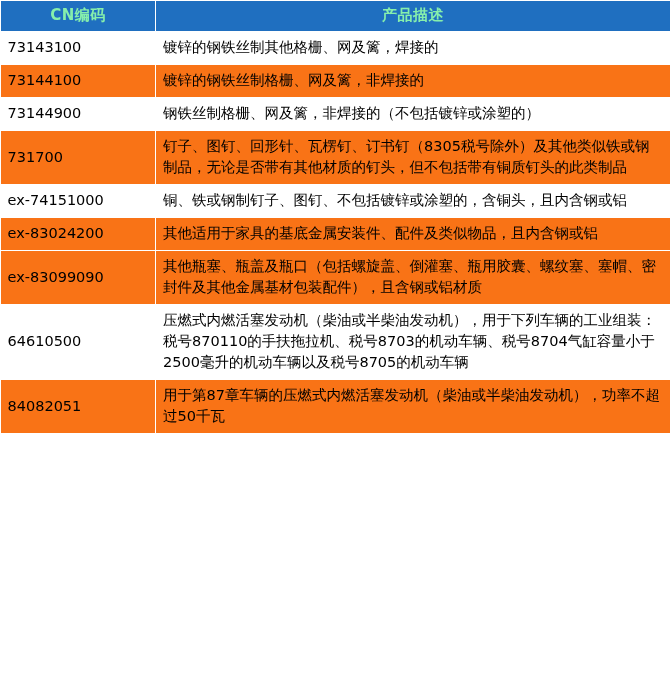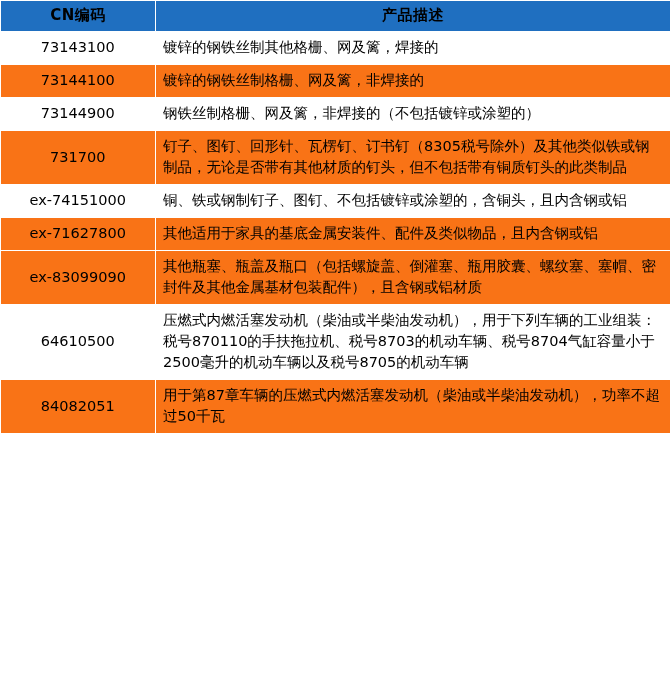--- a/index.html
+++ b/index.html
@@ -16,41 +16,41 @@
   table.cn-table {
     width: 670px;
     border-collapse: collapse;
     table-layout: fixed;
   }
   table.cn-table col.col-code { width: 155px; }
   table.cn-table col.col-desc { width: 515px; }
 
   thead th {
     background: #1F6FC0;
-    color: #000000;
+    color: #86efac;
     font-size: 15px;
     font-weight: bold;
     text-align: center;
     padding: 5px 4px 6px 4px;
     border: 1px solid #ffffff;
     letter-spacing: 0.5px;
   }
   tbody td {
     font-size: 14.5px;
     color: #000000;
     line-height: 1.45;
     padding: 5px 7px 6px 7px;
     vertical-align: middle;
     border-bottom: 1px solid #ffffff;
     border-right: 1px solid #ffffff;
   }
   tbody tr.odd td { background: #ffffff; }
   tbody tr.even td { background: #f97316; }
   td.code-cell {
-    text-align: center;
+    text-align: left;
     white-space: nowrap;
   }
   td.desc-cell {
     text-align: left;
   }
 </style>
 </head>
 <body>
 
 <table class="cn-table">
@@ -79,21 +79,21 @@
       </tr>
       <tr class="even">
         <td class="code-cell">731700</td>
         <td class="desc-cell">钉子、图钉、回形针、瓦楞钉、订书钉（8305税号除外）及其他类似铁或钢制品，无论是否带有其他材质的钉头，但不包括带有铜质钉头的此类制品</td>
       </tr>
       <tr class="odd">
         <td class="code-cell">ex-74151000</td>
         <td class="desc-cell">铜、铁或钢制钉子、图钉、不包括镀锌或涂塑的，含铜头，且内含钢或铝</td>
       </tr>
       <tr class="even">
-        <td class="code-cell">ex-71627800</td>
+        <td class="code-cell">ex-83024200</td>
         <td class="desc-cell">其他适用于家具的基底金属安装件、配件及类似物品，且内含钢或铝</td>
       </tr>
       <tr class="even">
         <td class="code-cell">ex-83099090</td>
         <td class="desc-cell">其他瓶塞、瓶盖及瓶口（包括螺旋盖、倒灌塞、瓶用胶囊、螺纹塞、塞帽、密封件及其他金属基材包装配件），且含钢或铝材质</td>
       </tr>
       <tr class="odd">
         <td class="code-cell">64610500</td>
         <td class="desc-cell">压燃式内燃活塞发动机（柴油或半柴油发动机），用于下列车辆的工业组装：税号870110的手扶拖拉机、税号8703的机动车辆、税号8704气缸容量小于2500毫升的机动车辆以及税号8705的机动车辆</td>
       </tr>

